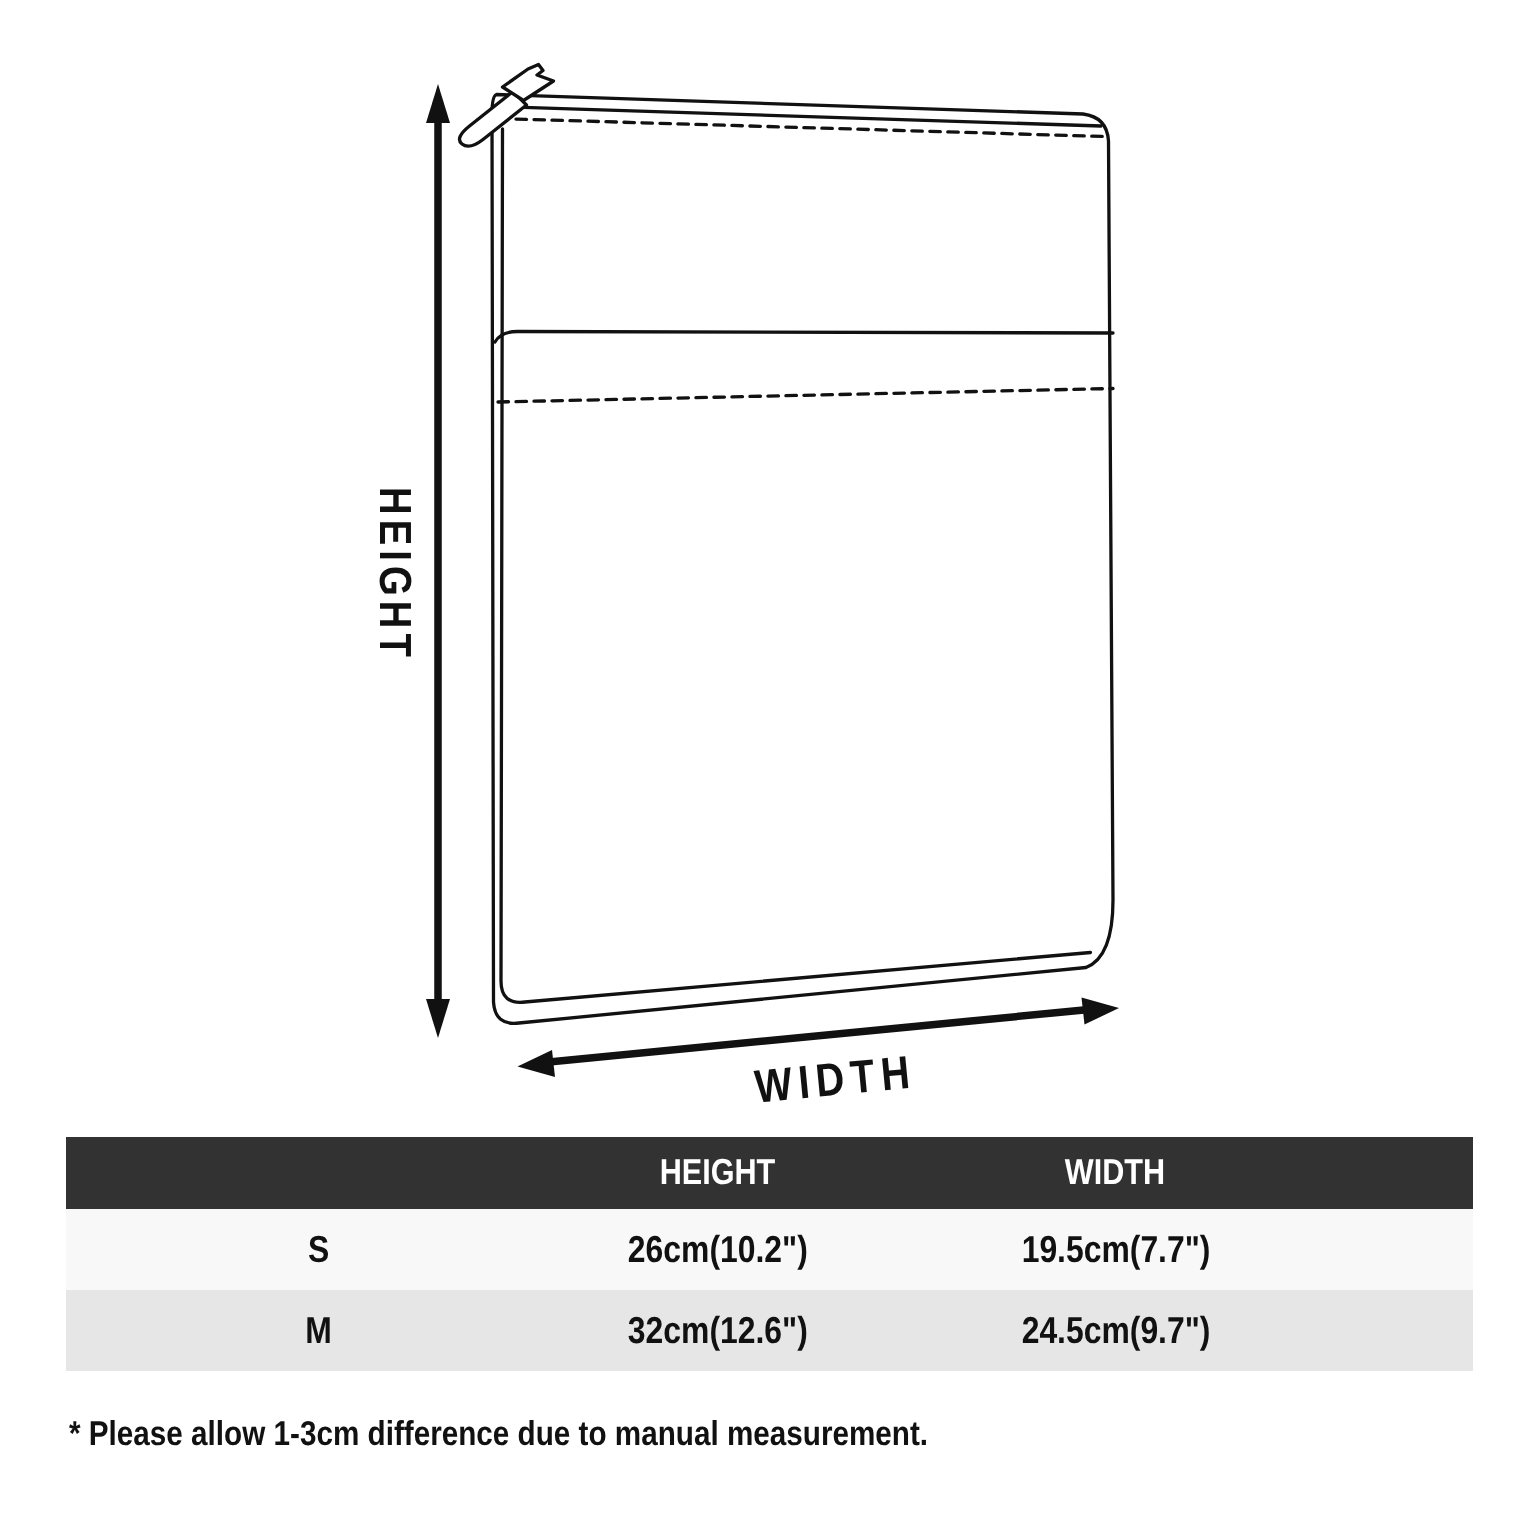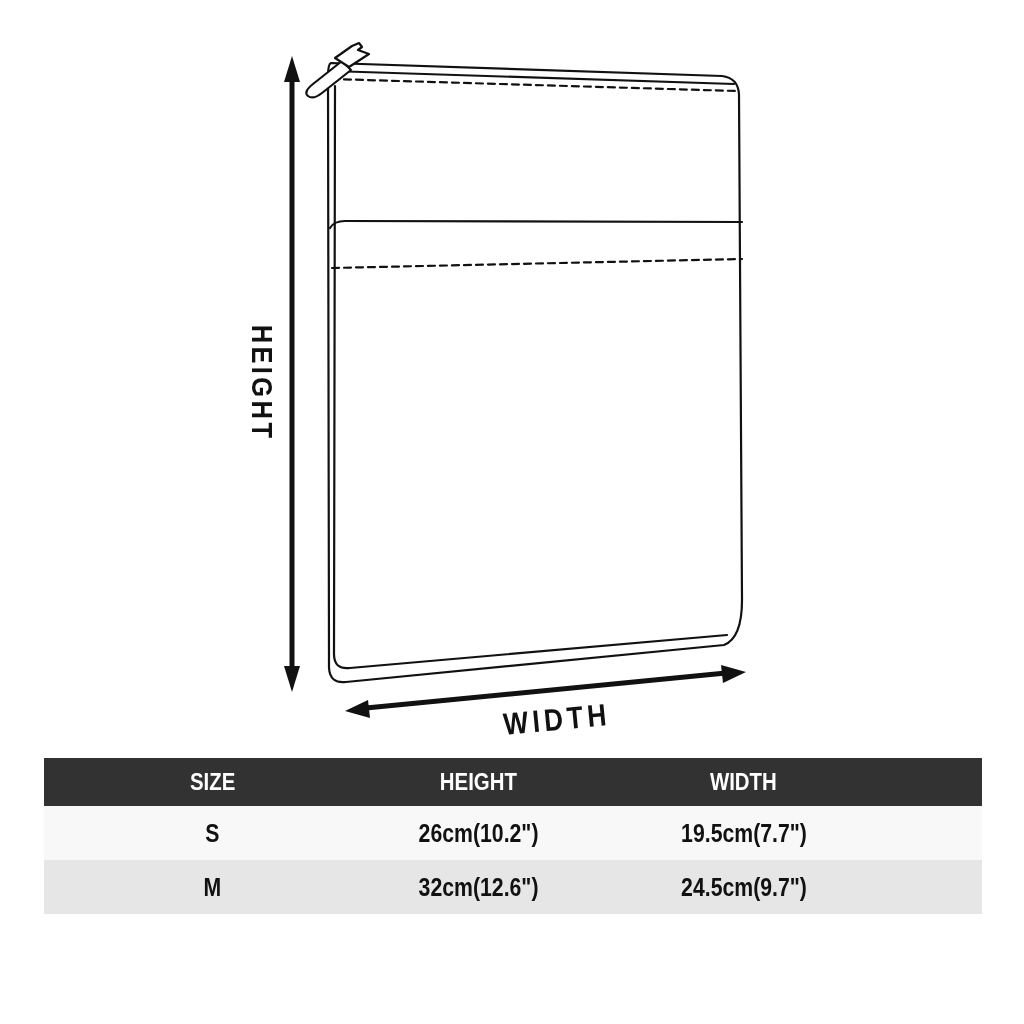--- a/index.html
+++ b/index.html
@@ -67,30 +67,32 @@
 
   <div class="dim-label height-label">
     <span class="cond">HEIGHT</span>
   </div>
   <div class="dim-label width-label">
     <span class="cond">WIDTH</span>
   </div>
 
   <div class="size-table">
     <div class="t-row t-head">
-      <div class="t-cell c1"><span class="cond">SIZE</span></div>
       <div class="t-cell c2"><span class="cond">HEIGHT</span></div>
       <div class="t-cell c3"><span class="cond">WIDTH</span></div>
     </div>
     <div class="t-row t-body row-odd">
       <div class="t-cell c1"><span class="cond">S</span></div>
       <div class="t-cell c2"><span class="cond">26cm(10.2")</span></div>
       <div class="t-cell c3"><span class="cond">19.5cm(7.7")</span></div>
     </div>
     <div class="t-row t-body row-even">
       <div class="t-cell c1"><span class="cond">M</span></div>
       <div class="t-cell c2"><span class="cond">32cm(12.6")</span></div>
       <div class="t-cell c3"><span class="cond">24.5cm(9.7")</span></div>
     </div>
   </div>
 
+  <div class="footnote">
+    <span class="cond">* Please allow 1-3cm difference due to manual measurement.</span>
+  </div>
 
 </div>
 
 </body></html>

